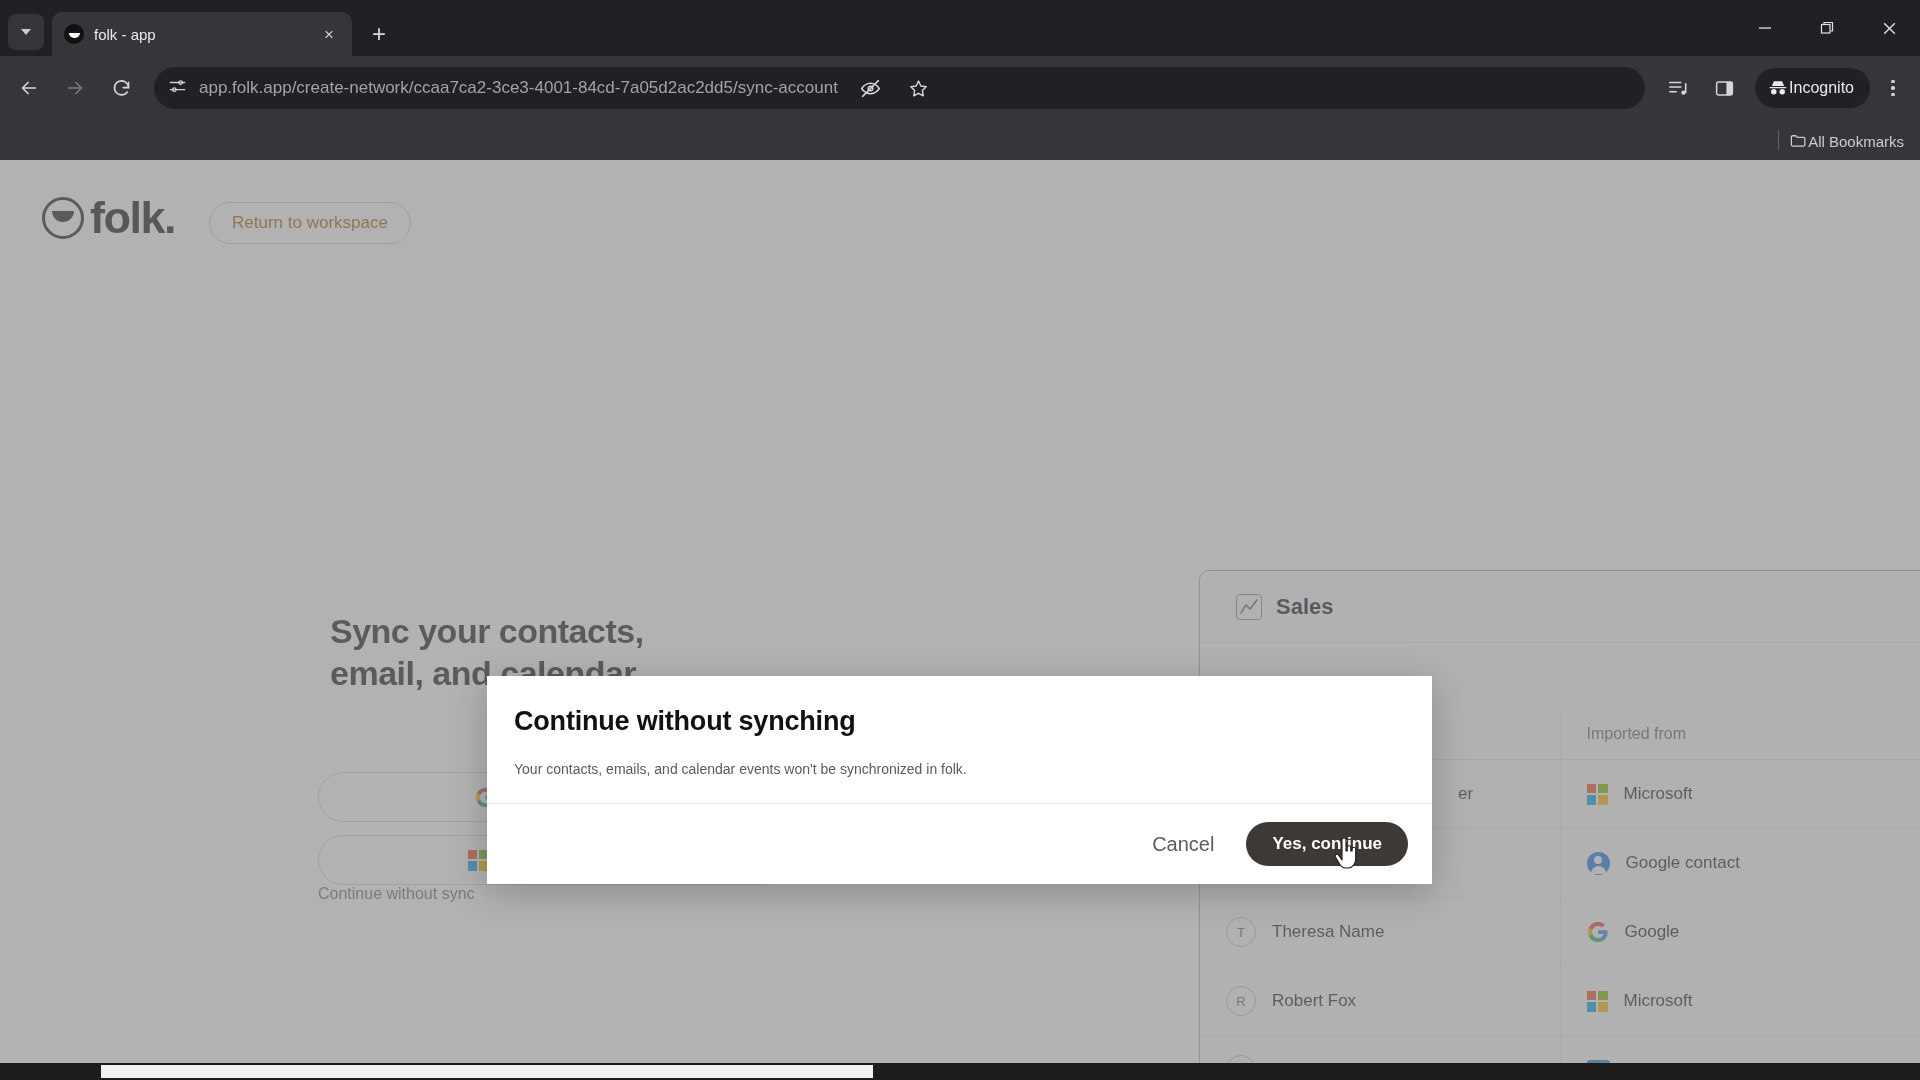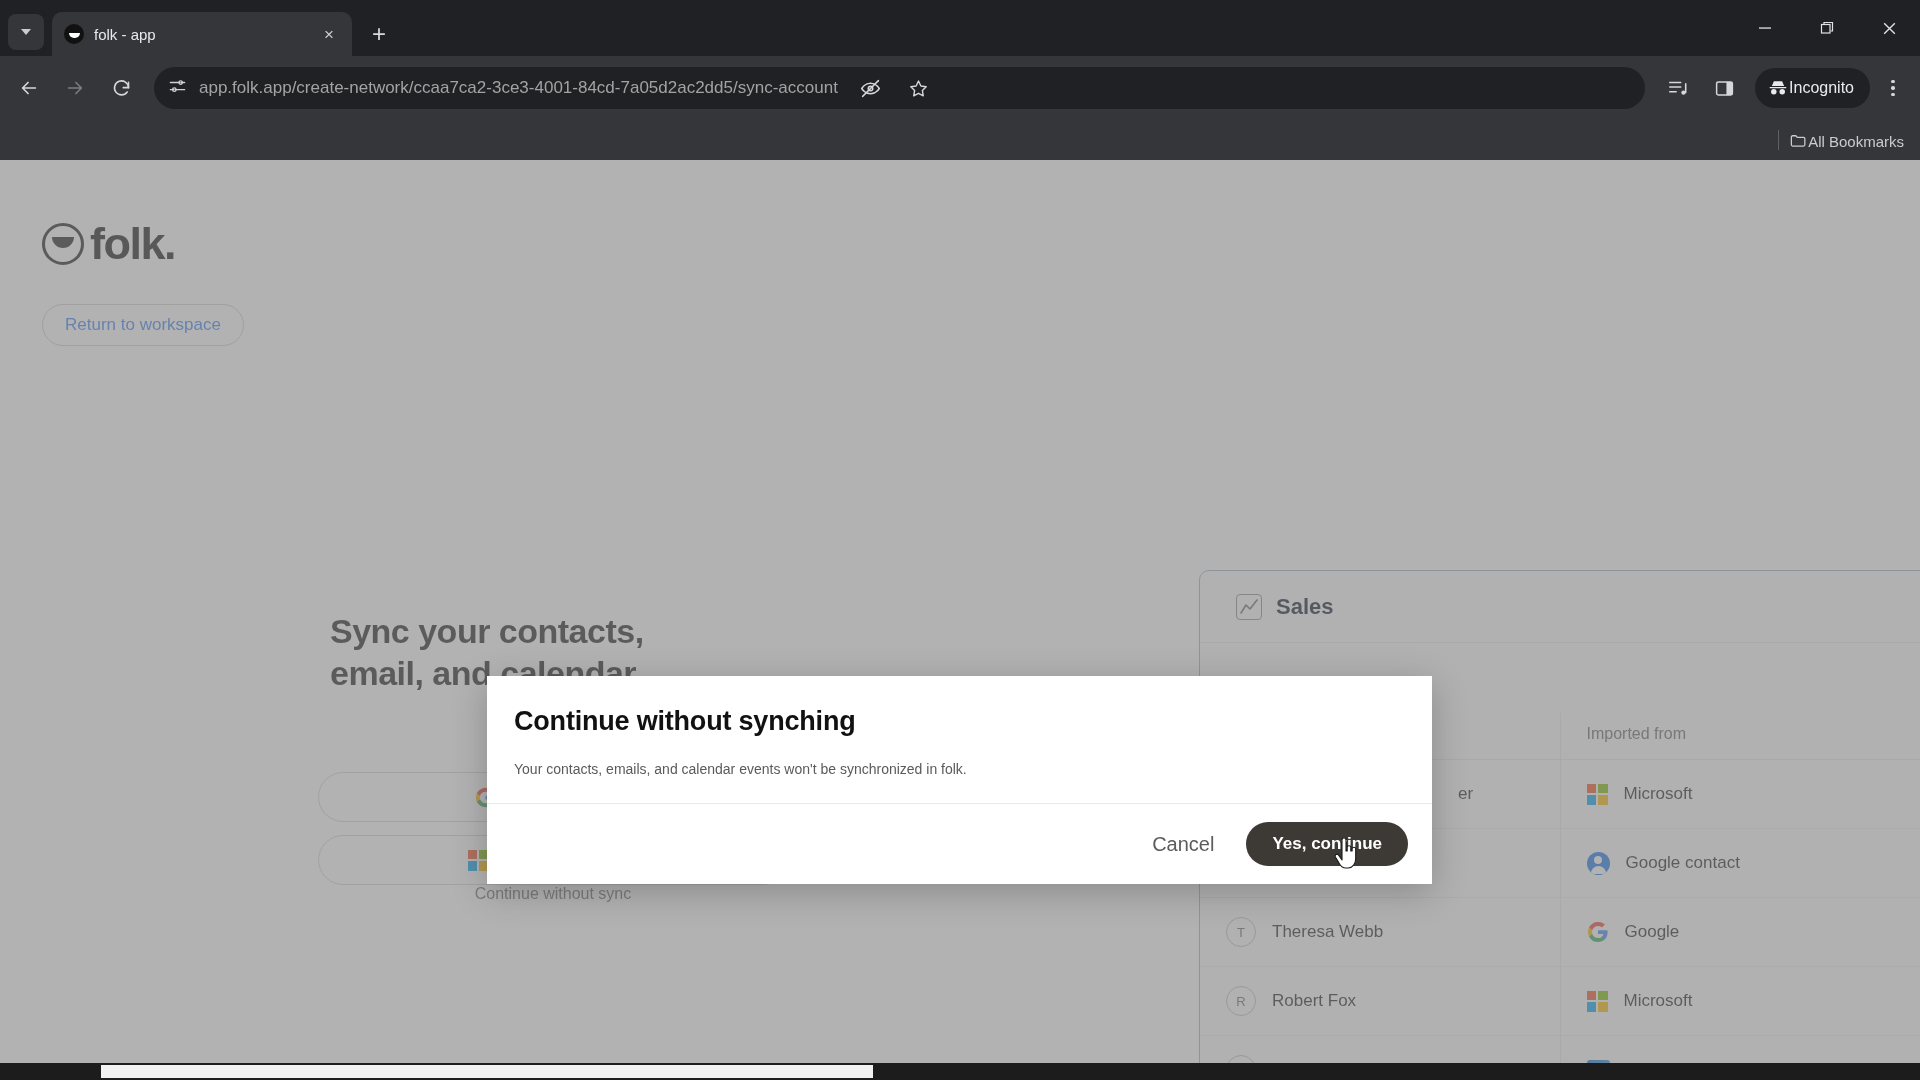--- a/index.html
+++ b/index.html
@@ -108,59 +108,59 @@
 
   
   .viewport {
     position: absolute; left: 0; top: 160px;
     width: 1920px; height: 920px;
     background: #fff; overflow: hidden;
   }
   .page { position: absolute; inset: 0; background: #ffffff; }
 
   .folk-header {
-    position: absolute; left: 42px; top: 58px;
-    display: flex; align-items: flex-start; gap: 34px; flex-direction: column;
+    position: absolute; left: 42px; top: 32px;
+    display: flex; align-items: flex-end; gap: 34px;
   }
   .folk-logo { display: flex; align-items: center; gap: 6px; }
   .folk-mark {
     width: 42px; height: 42px; border-radius: 50%;
     border: 3px solid #1b1b1b; display: flex; align-items: flex-start;
     justify-content: center; overflow: hidden;
   }
   .folk-mark .bowl2 {
     width: 22px; height: 11px; background: #1b1b1b;
     border-radius: 0 0 22px 22px; margin-top: 11px;
   }
   .folk-word { font-size: 45px; font-weight: 700; color: #141414; letter-spacing: -1.5px; }
   .return-btn {
     height: 42px; border: 1px solid #cfcfcf; border-radius: 21px;
     display: flex; align-items: center; padding: 0 22px;
-    font-size: 17px; color: #3b82f6; background: #fff;
+    font-size: 17px; color: #a16207; background: #fff;
   }
 
   .hero {
     position: absolute; left: 330px; top: 450px; width: 560px;
   }
   .hero h1 {
     font-size: 34px; line-height: 1.24; font-weight: 700;
     color: #1b1b1b; letter-spacing: -0.5px;
   }
   .connect-col {
     position: absolute; left: 318px; top: 612px;
     width: 470px; display: flex; flex-direction: column; gap: 13px;
   }
   .connect-btn {
     height: 50px; border: 1px solid #d2d2d2; border-radius: 26px;
     background: #fff; display: flex; align-items: center;
     justify-content: center; gap: 13px; font-size: 17px; color: #222;
   }
   .no-sync-link {
     position: absolute; left: 318px; top: 725px; width: 470px;
-    text-align: center; font-size: 16px; color: #6e6e6e;
+    font-size: 16px; color: #6e6e6e;
   }
 
   
   .preview-card {
     position: absolute; left: 1199px; top: 410px;
     width: 860px; height: 700px;
     background: #fbfbfb; border: 1.5px solid #9fb4c6;
     border-radius: 10px 0 0 0; overflow: hidden;
   }
   .pc-head {
@@ -470,21 +470,21 @@
                     <div class="src-cell">
                   <span class="gc-logo"></span>
                   <span>Google contact</span>
                     </div>
                   </td>
               </tr>
               <tr>
                 <td class="col-name">
                     <div class="name-cell">
                   <span class="avatar-ring">T</span>
-                  <span>Theresa Webb</span>
+                  <span>Theresa Name</span>
                     </div>
                   </td>
                 <td>
                     <div class="src-cell">
                   <svg width="22" height="22" viewBox="0 0 24 24">
                     <path fill="#4285F4" d="M22.5 12.2c0-.8-.07-1.5-.2-2.2H12v4.2h5.9a5 5 0 0 1-2.2 3.3v2.7h3.5c2-1.9 3.3-4.7 3.3-8z"></path>
                     <path fill="#34A853" d="M12 23c3 0 5.5-1 7.2-2.7l-3.5-2.7c-1 .65-2.2 1-3.7 1-2.9 0-5.3-1.9-6.2-4.5H2.2v2.8A11 11 0 0 0 12 23z"></path>
                     <path fill="#FBBC05" d="M5.8 14.1a6.6 6.6 0 0 1 0-4.2V7.1H2.2a11 11 0 0 0 0 9.8z"></path>
                     <path fill="#EA4335" d="M12 5.4c1.6 0 3.1.56 4.3 1.66l3.2-3.2A11 11 0 0 0 2.2 7.1l3.6 2.8C6.7 7.3 9.1 5.4 12 5.4z"></path>
                   </svg>

